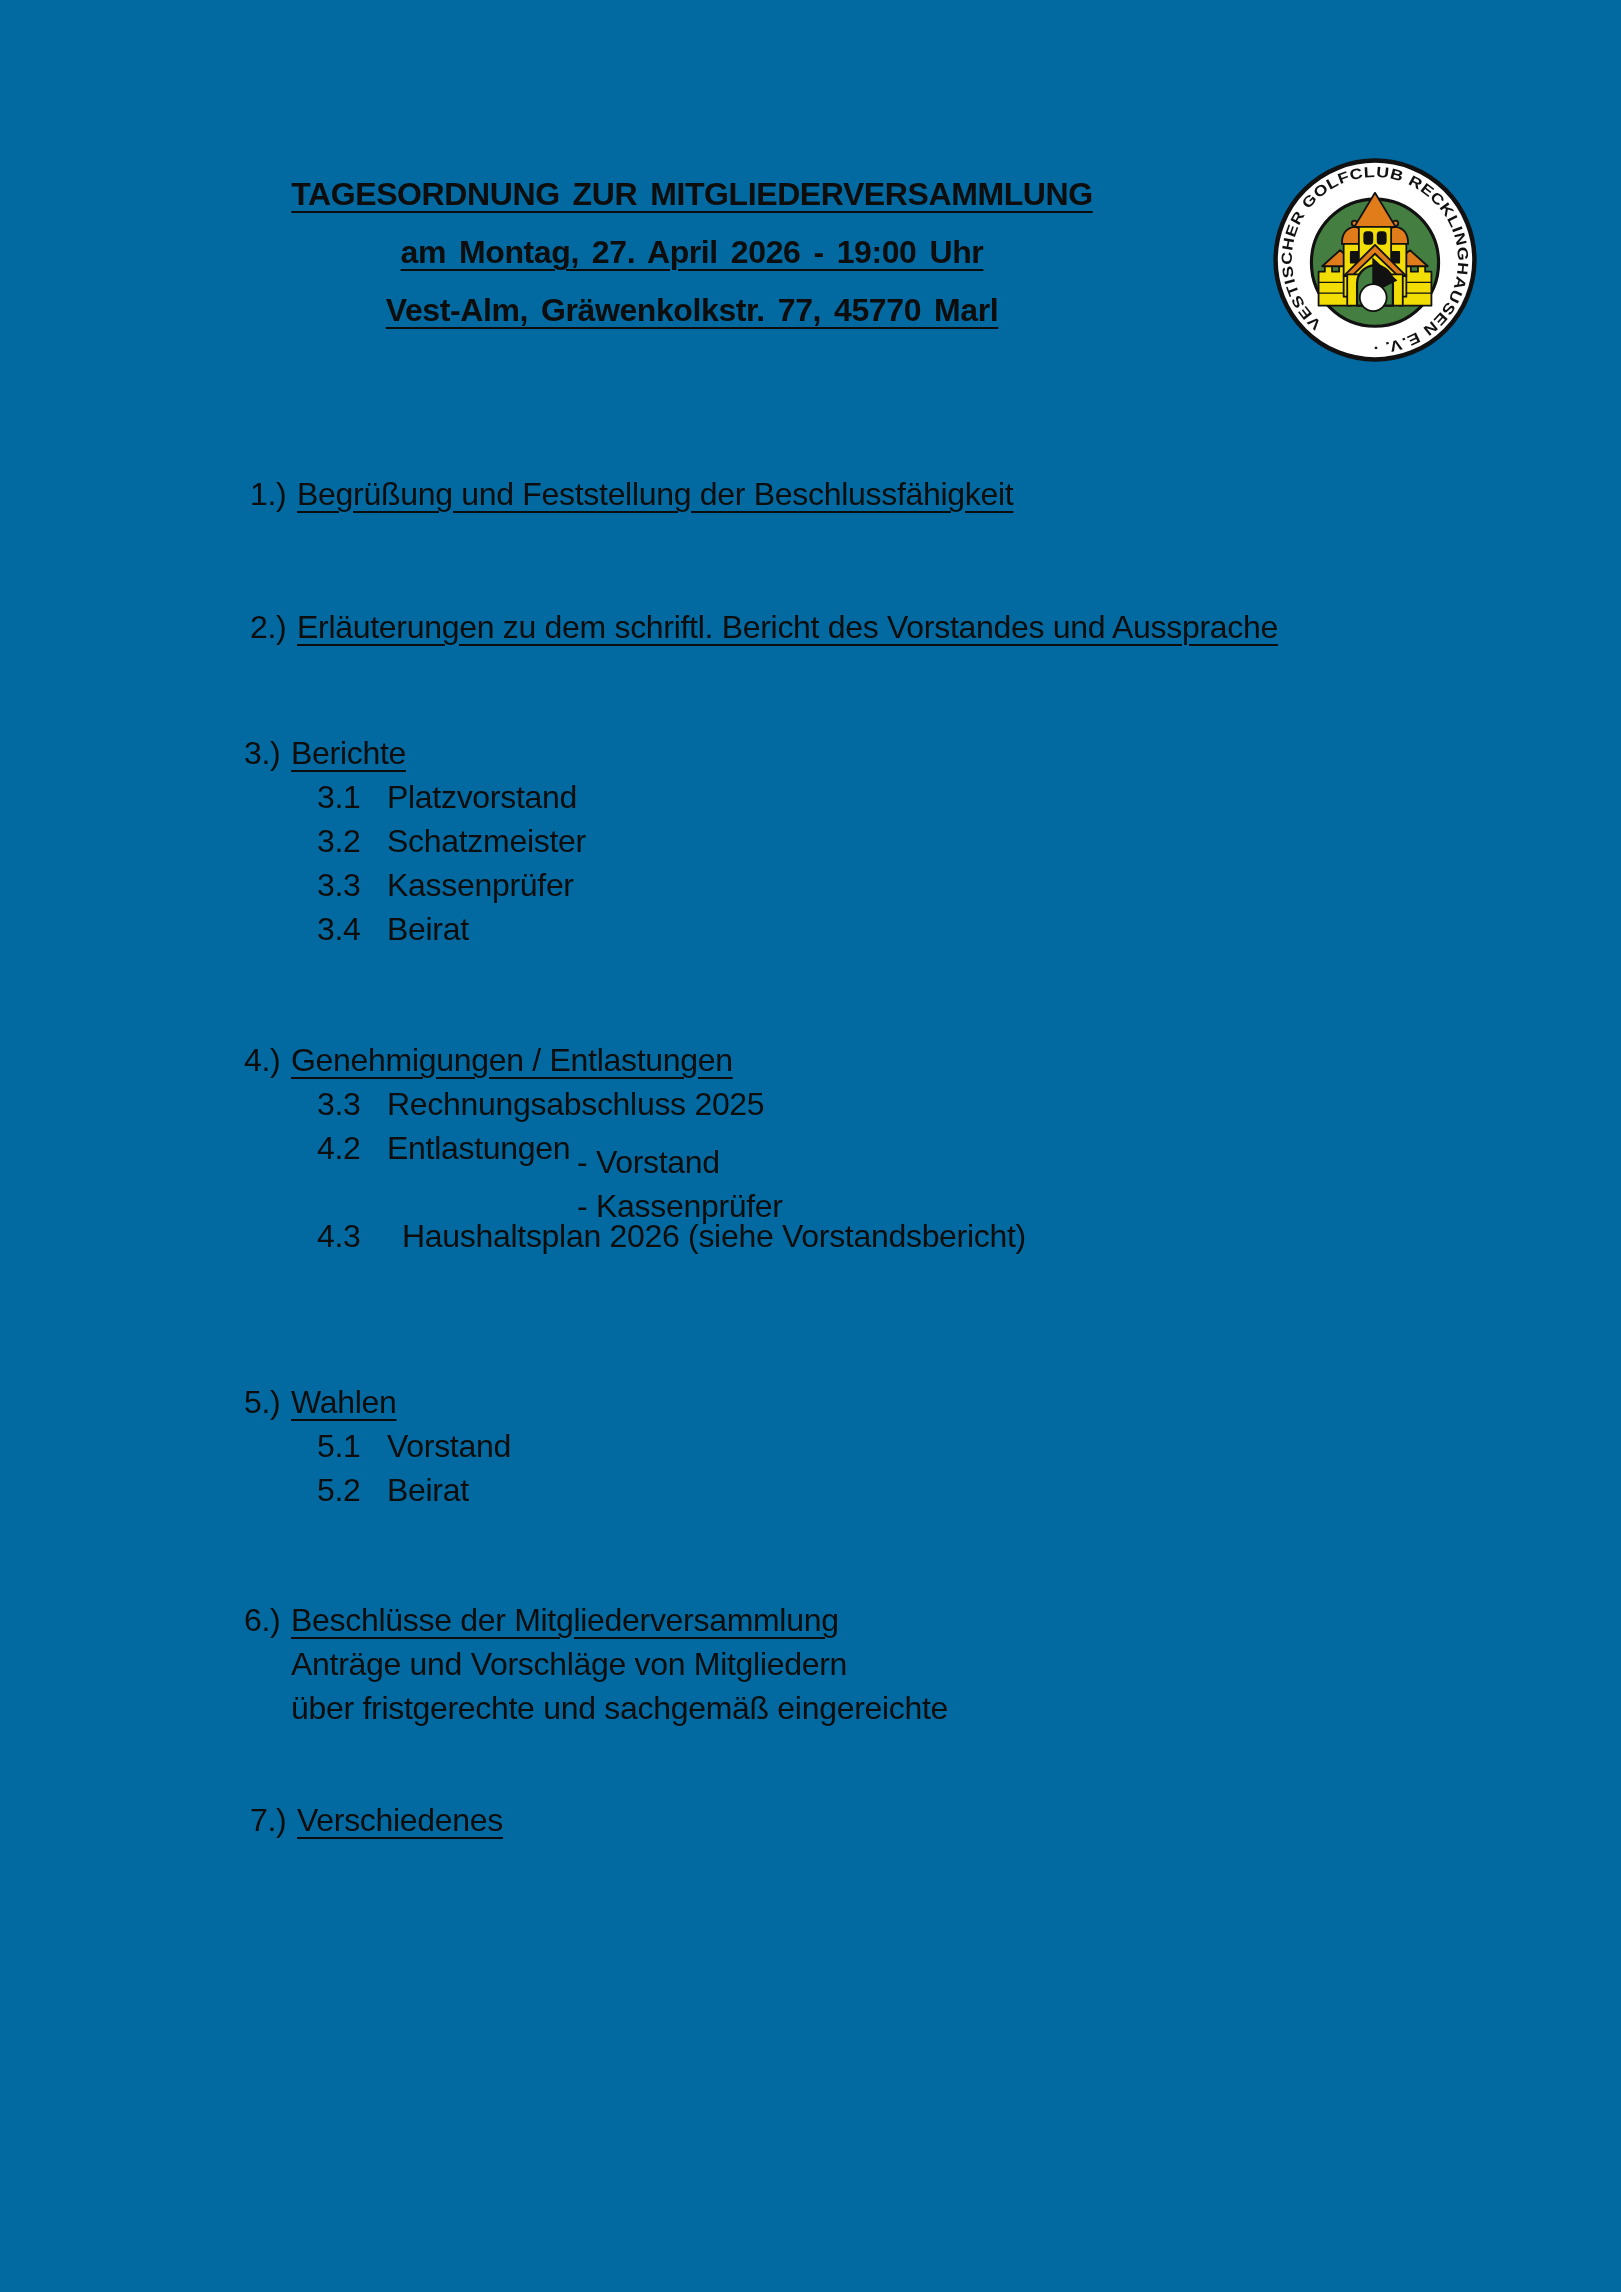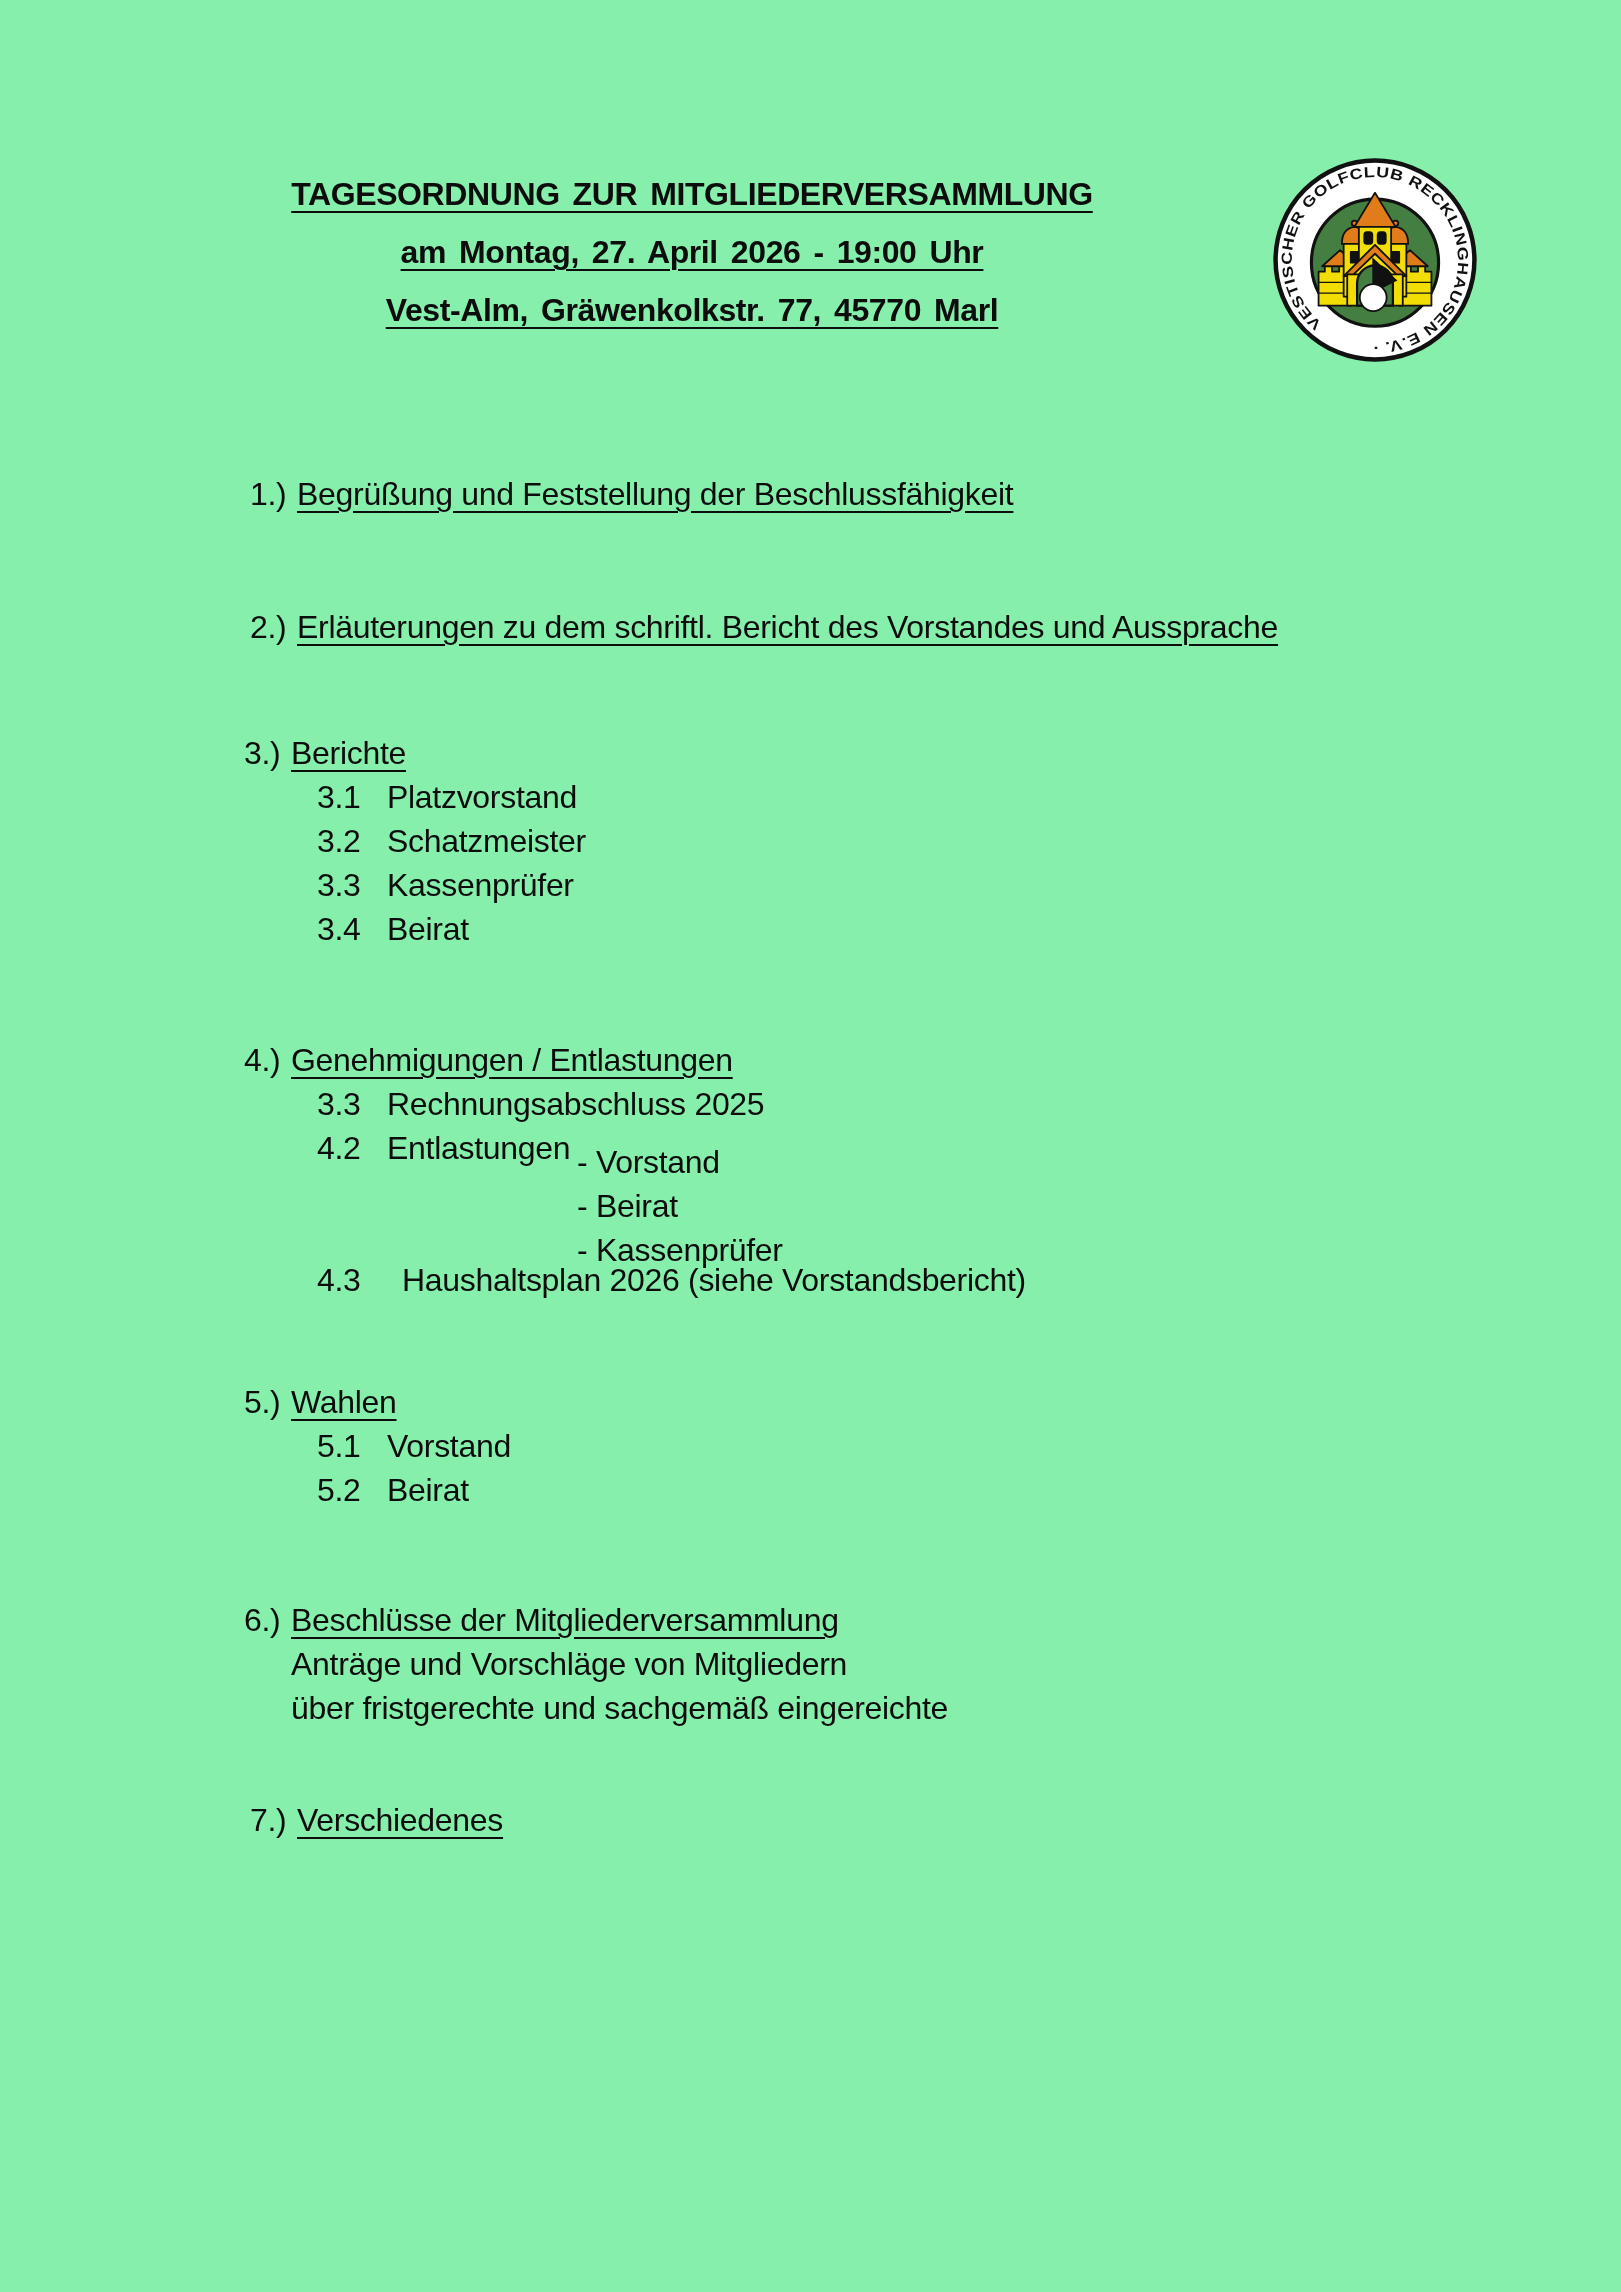--- a/index.html
+++ b/index.html
@@ -1,19 +1,19 @@
 <!DOCTYPE html>
 <html style="font-size:14.3px"><head>
 <meta charset="utf-8">
 <style>
   html,body{margin:0;padding:0;background:#e8e8e8;}
   .page{
     position:relative;
     width:1621px;height:2293px;
-    background:#86efac;
+    background:#0369a1;
     font-family:"Liberation Sans", sans-serif;
     color:#0d0d0d;
     overflow:hidden;
   }
   .header{
     position:absolute;left:251px;top:165px;width:882px;
     text-align:center;
     font-weight:bold;font-size:32px;line-height:58px;
     letter-spacing:-0.4px;word-spacing:4.5px;
     white-space:nowrap;
@@ -125,21 +125,20 @@
     </div>
   </div>
 
   <div class="section" style="top:1038px">
     <div>
       <span class="num">4.)</span><span class="u">Genehmigungen / Entlastungen</span>
     </div>
     <div class="subs">
       <div class="subrow"><span class="subnum">3.3</span><span>Rechnungsabschluss 2025</span></div>
       <div class="subrow"><span class="subnum">4.2</span><span>Entlastungen</span><span class="dashcol">- Vorstand</span></div>
-      <div class="subrow"><span class="dashcol">- Beirat</span>&nbsp;</div>
       <div class="subrow"><span class="dashcol">- Kassenprüfer</span>&nbsp;</div>
       <div class="subrow"><span class="subnum w95">4.3</span><span>Haushaltsplan 2026 (siehe Vorstandsbericht)</span></div>
     </div>
   </div>
 
   <div class="section" style="top:1380px">
     <div>
       <span class="num">5.)</span><span class="u">Wahlen</span>
     </div>
     <div class="subs">

